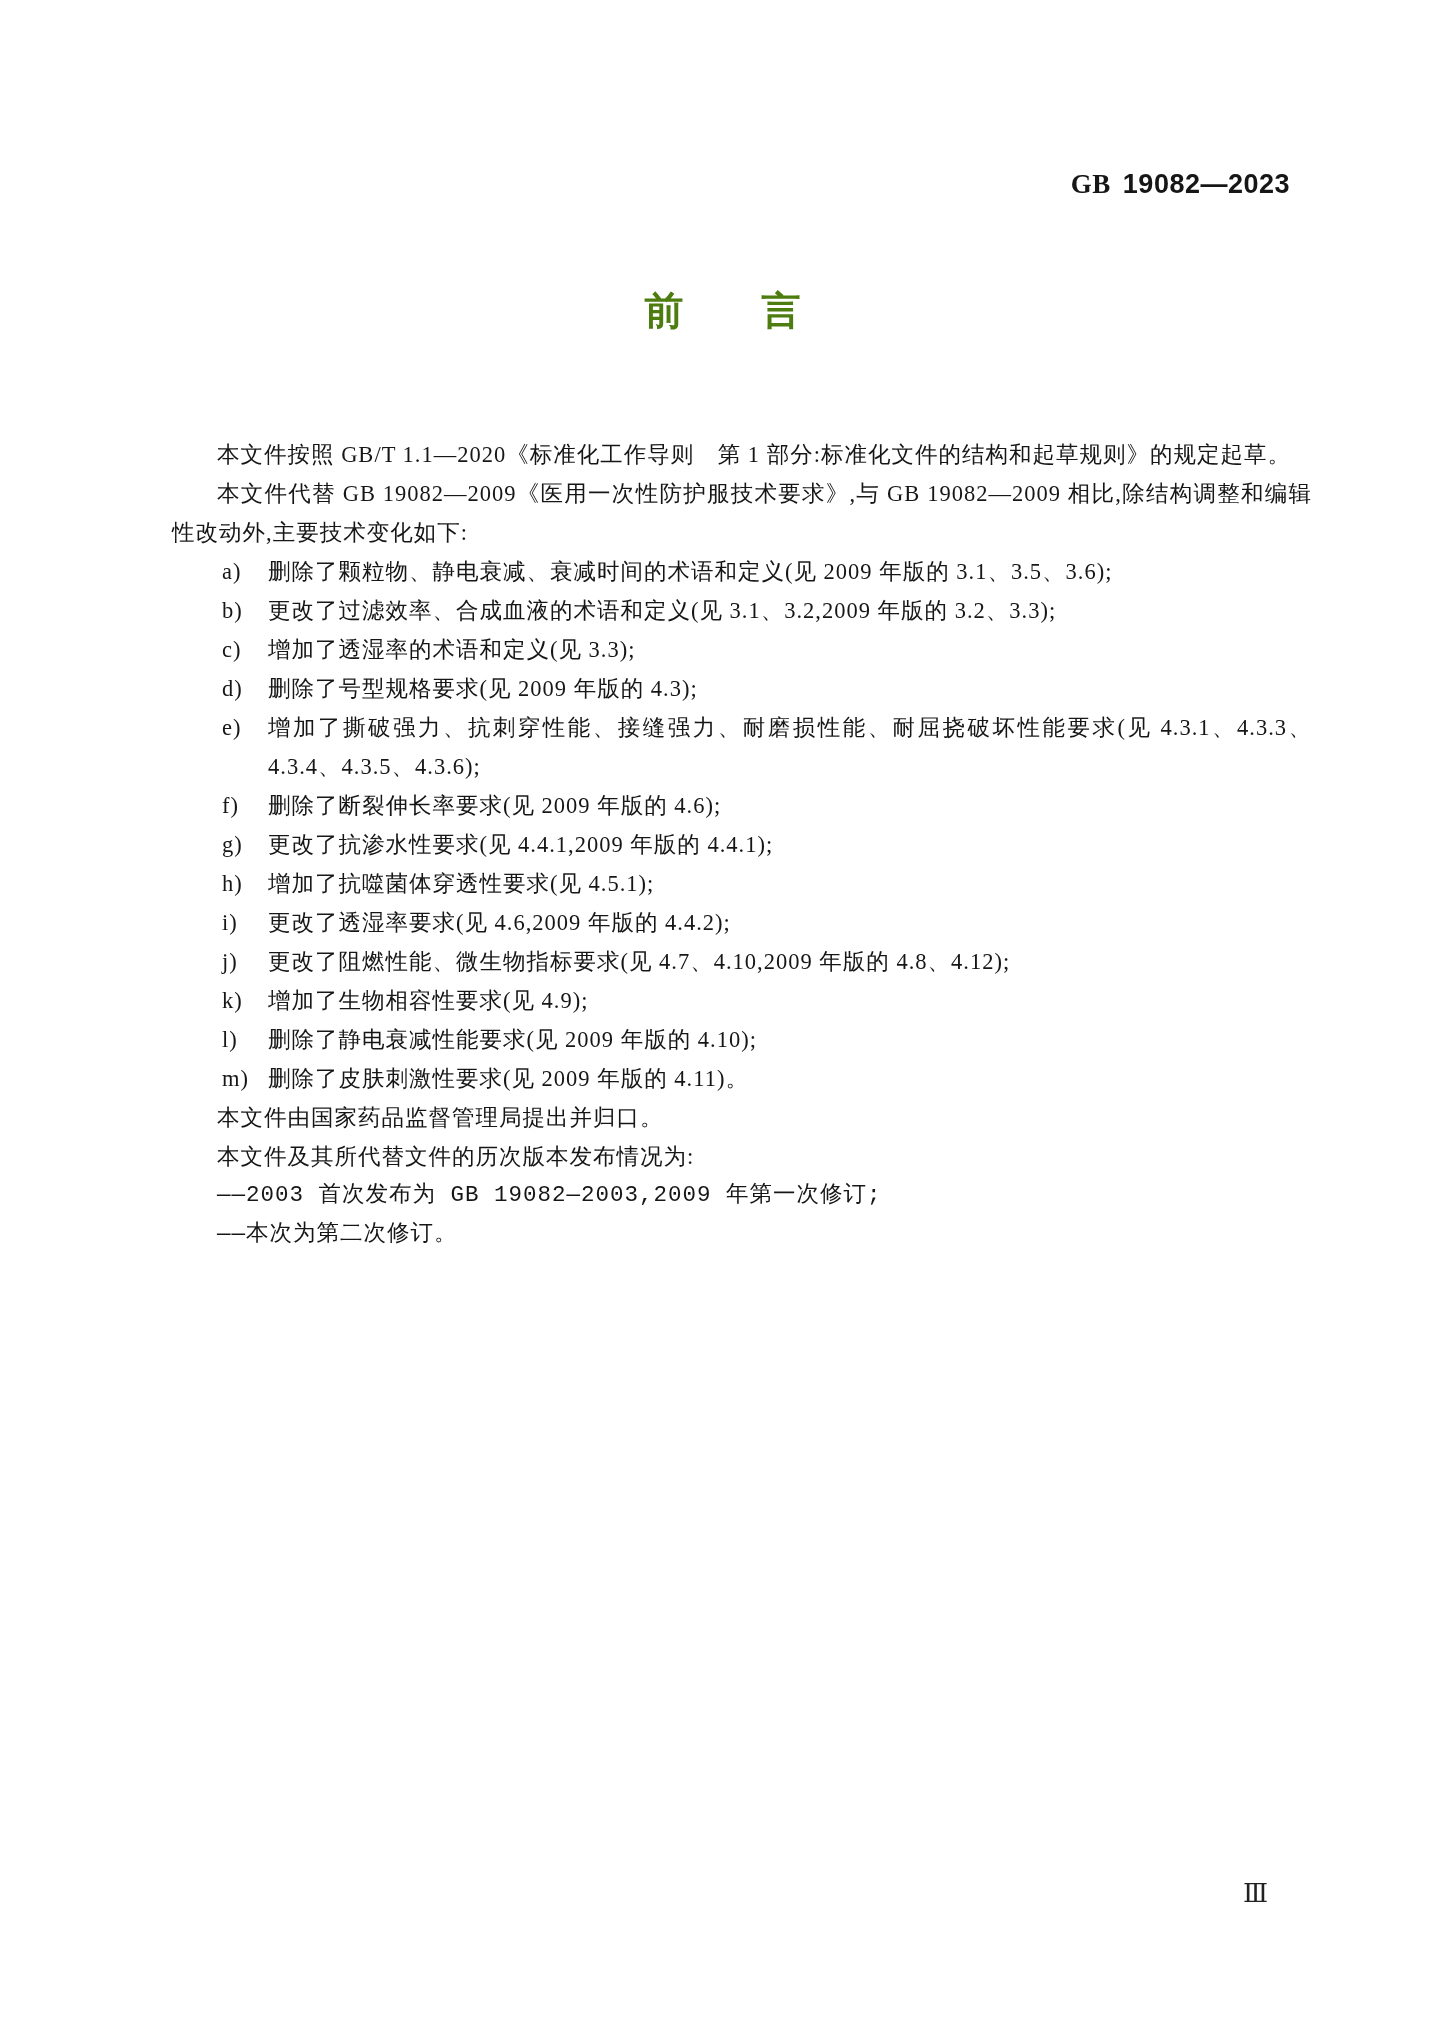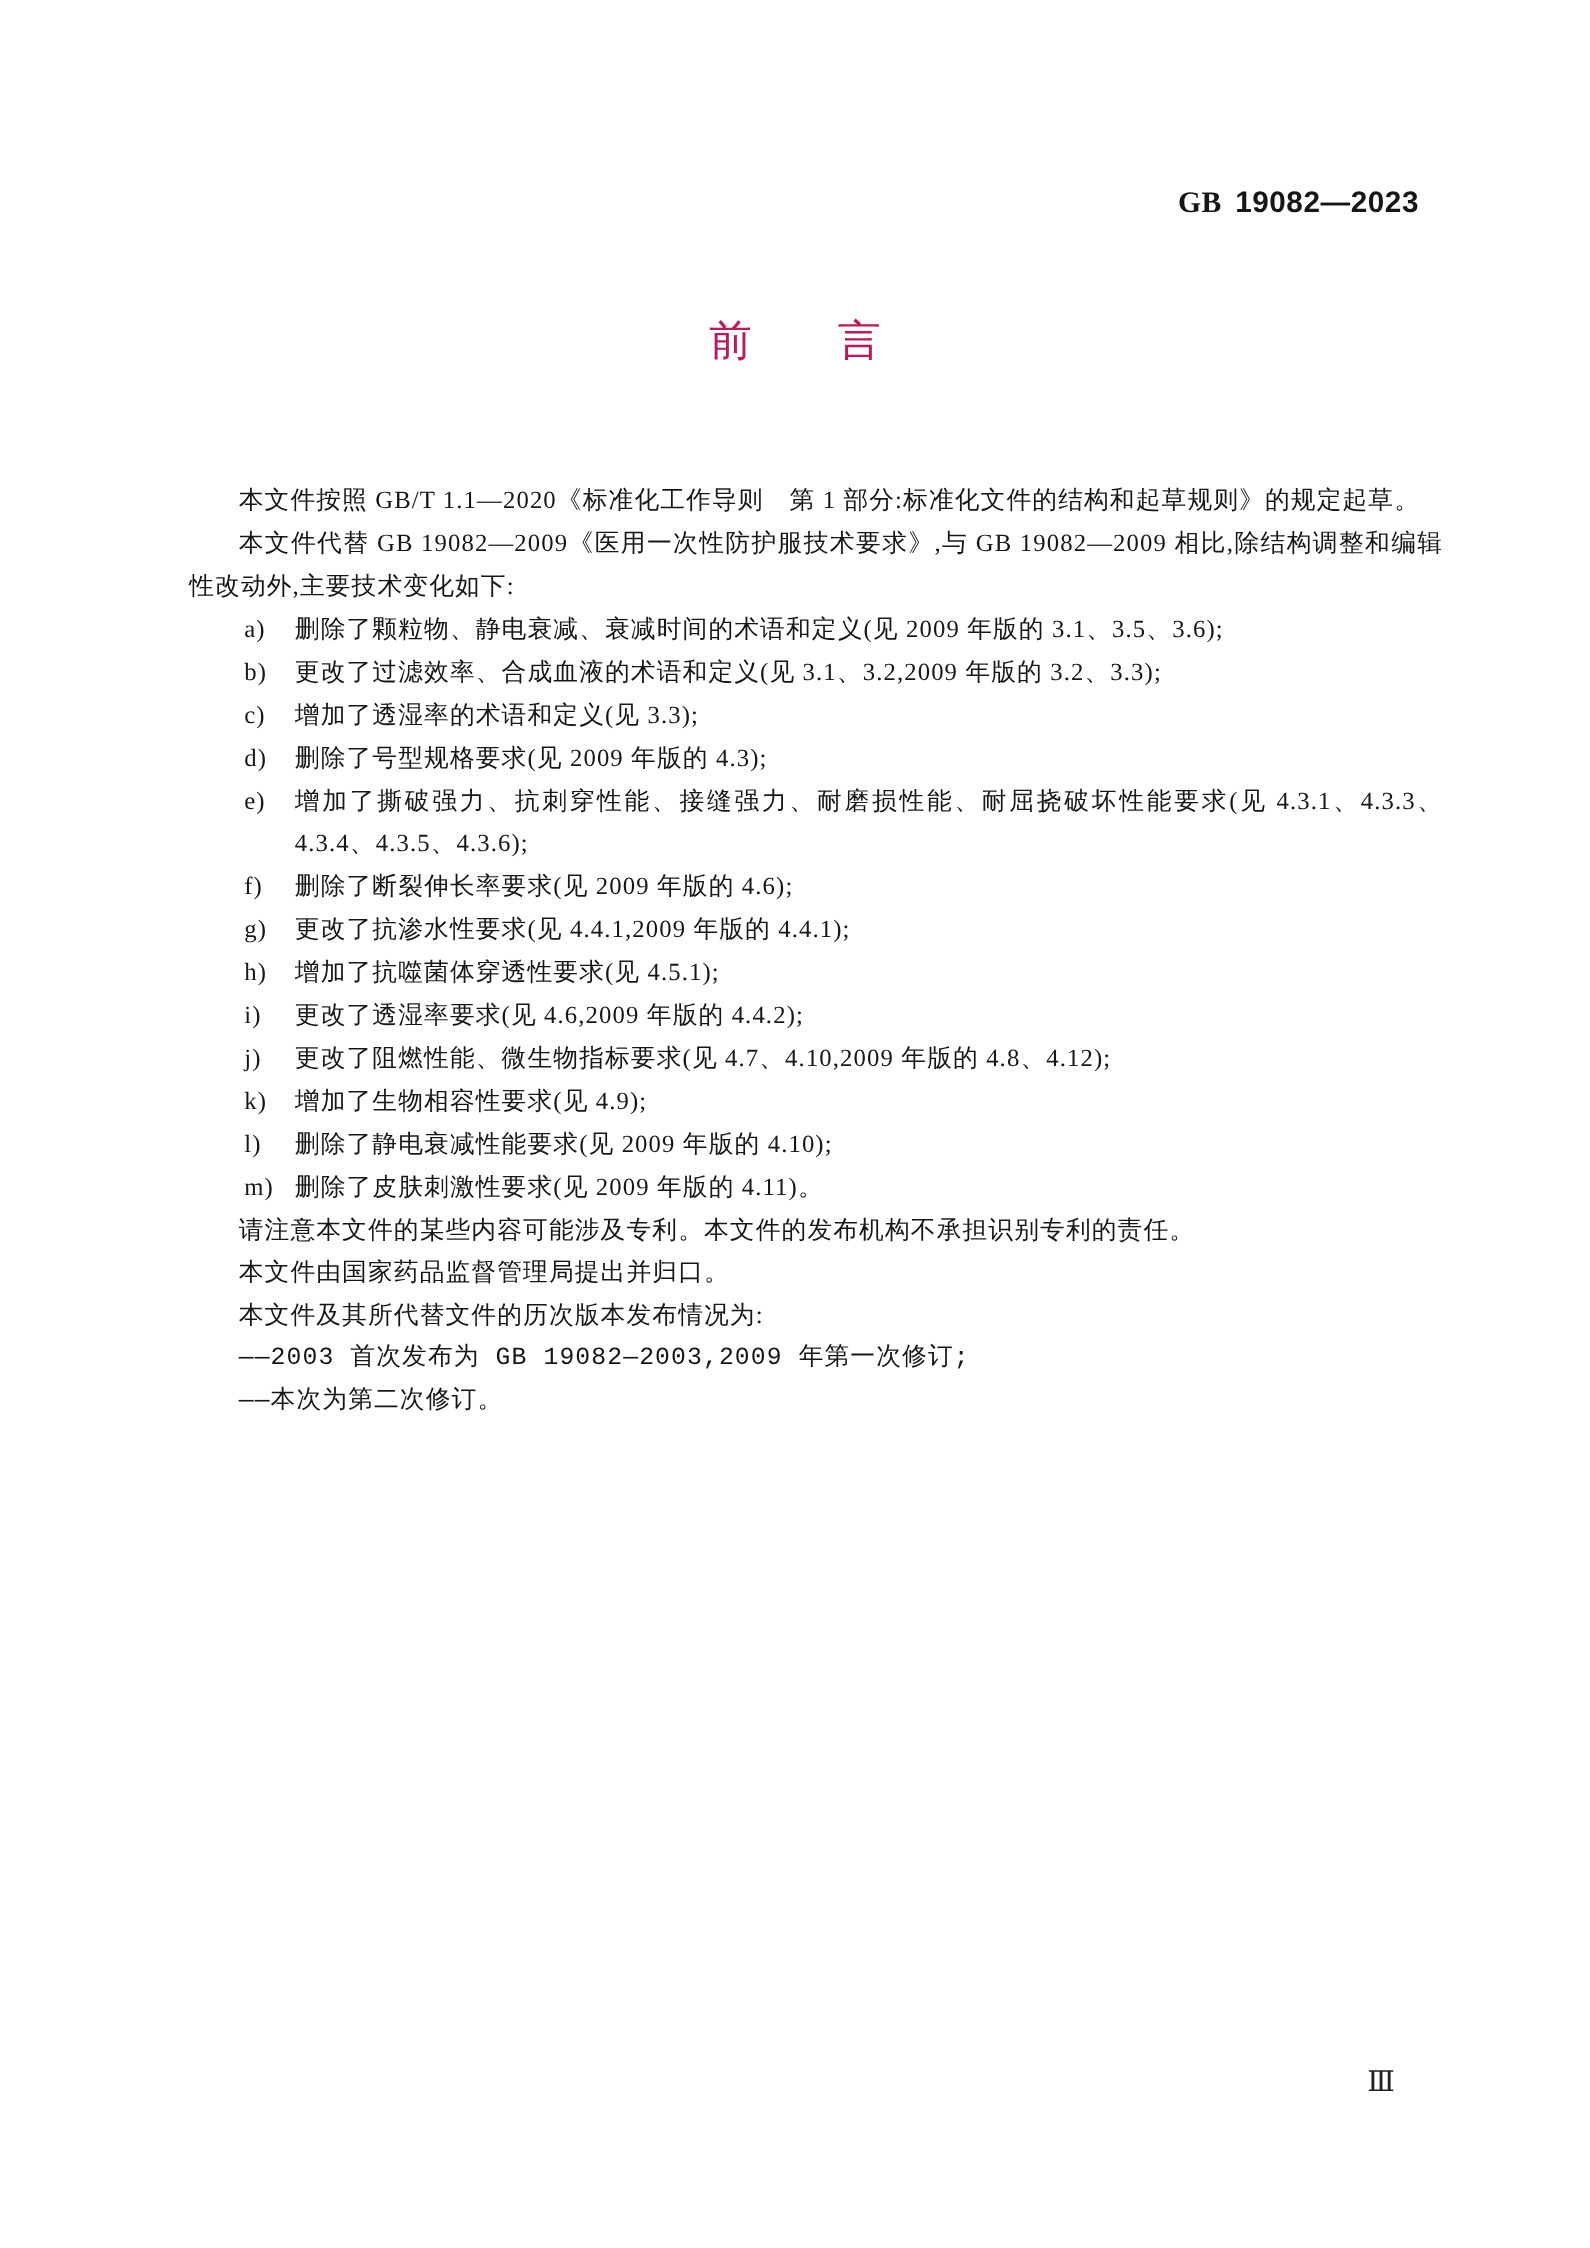--- a/index.html
+++ b/index.html
@@ -40,24 +40,24 @@
     font-weight: 600;
   }
   
   .fw-title {
     position: absolute;
     top: 288px;
     left: 0;
     width: 100%;
     text-align: center;
     font-family: "Liberation Sans", "DejaVu Sans", sans-serif;
-    font-weight: normal;
+    font-weight: bold;
     font-size: 39px;
     line-height: 46px;
-    color: #be185d;
+    color: #4d7c0f;
   }
   
   .content {
     position: absolute;
     left: 172px;
     top: 415px;
     width: 1140px;
     font-size: 22.5px;
     line-height: 39px;
     letter-spacing: 1px;
@@ -163,21 +163,20 @@
       <div class="change">
         <span class="change-label">l)</span>
         <span>删除了静电衰减性能要求(见 2009 年版的 4.10);</span>
       </div>
       <div class="change">
         <span class="change-label">m)</span>
         <span>删除了皮肤刺激性要求(见 2009 年版的 4.11)。</span>
       </div>
     </div>
 
-    <p class="para">请注意本文件的某些内容可能涉及专利。本文件的发布机构不承担识别专利的责任。</p>
     <p class="para">本文件由国家药品监督管理局提出并归口。</p>
     <p class="para">本文件及其所代替文件的历次版本发布情况为:</p>
 
     <p class="history-line">——2003 首次发布为 GB 19082—2003,2009 年第一次修订;</p>
     <p class="history-line">——本次为第二次修订。</p>
 
   </div>
 
   <div class="page-num">Ⅲ</div>
 

